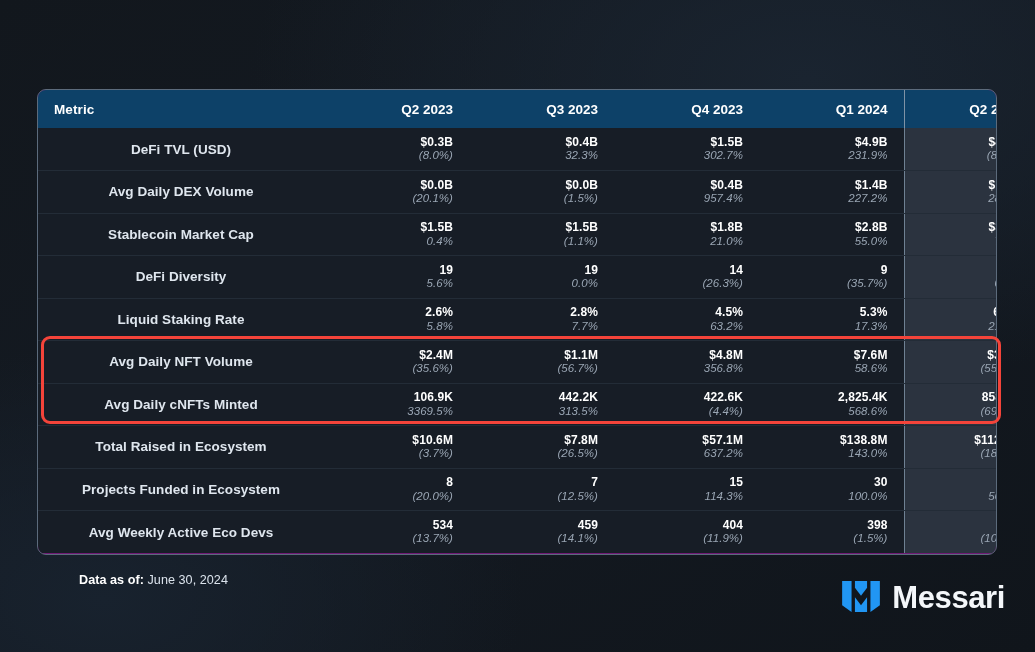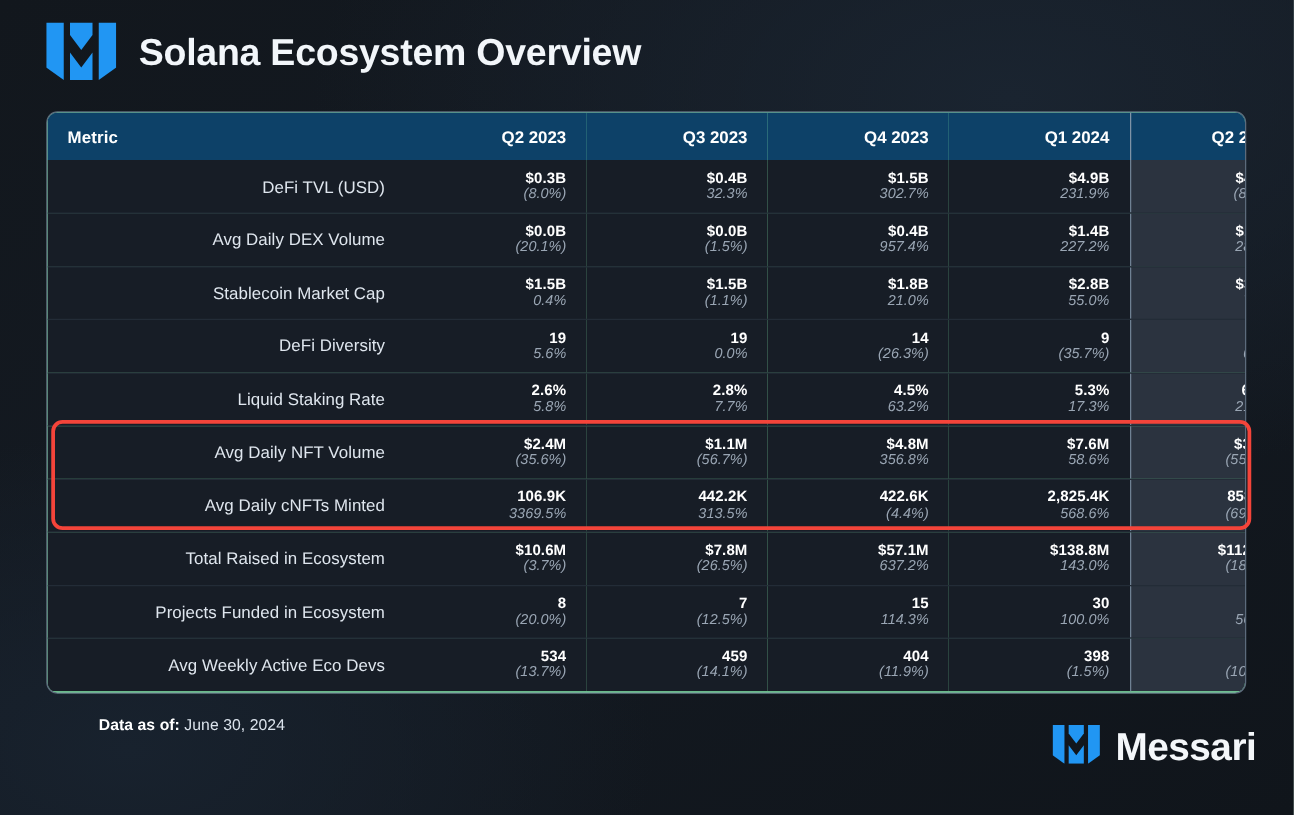--- a/index.html
+++ b/index.html
@@ -50,21 +50,21 @@
   
   .table-card {
     position: absolute;
     left: 37px;
     top: 89px;
     width: 960px;
     height: 466px;
     border-radius: 9px;
     border: 1px solid #5c6b7c;
     overflow: hidden;
-    background: #86efac;
+    background: #701a75;
   }
 
   table.metrics {
     width: 100%;
     border-collapse: collapse;
     table-layout: fixed;
   }
 
   table.metrics col.c-metric { width: 286px; }
   table.metrics col.c-q      { width: 145px; }
@@ -95,23 +95,23 @@
   tbody td {
     height: 42.5px;
     padding: 0 16px;
     vertical-align: middle;
     background: #171d26;
     border-bottom: 1px solid #232c37;
   }
   tbody tr:last-child td { border-bottom: none; }
 
   tbody td.metric-name {
-    text-align: right;
+    text-align: center;
     font-size: 13.5px;
-    font-weight: 400;
+    font-weight: 700;
     color: #dfe6ee;
     letter-spacing: 0.05px;
     white-space: nowrap;
   }
 
   tbody td.val {
     text-align: right;
     line-height: 1.12;
   }
 
@@ -186,31 +186,20 @@
     font-weight: 700;
     color: #f4f7fa;
     letter-spacing: -0.4px;
   }
 </style>
 </head>
 <body>
 
 <div id="page">
 
-  <div class="header">
-    <span class="logo-mark">
-      <svg width="56" height="46" viewBox="0 0 56 46" aria-hidden="true">
-        <polygon points="0,0 14,0 14,46 0,36" fill="#2196f3"></polygon>
-        <polygon points="19,0 37,0 37,10 28,22 19,10" fill="#2196f3"></polygon>
-        <polygon points="19,24 28,36 37,24 37,46 19,46" fill="#2196f3"></polygon>
-        <polygon points="42,0 56,0 56,36 42,46" fill="#2196f3"></polygon>
-      </svg>
-    </span>
-    <span class="page-title">Solana Ecosystem Overview</span>
-  </div>
 
   <div class="table-card">
     <table class="metrics">
       <colgroup>
         <col class="c-metric">
           <col class="c-q">
           <col class="c-q">
           <col class="c-q">
           <col class="c-q">
           <col class="c-last">

